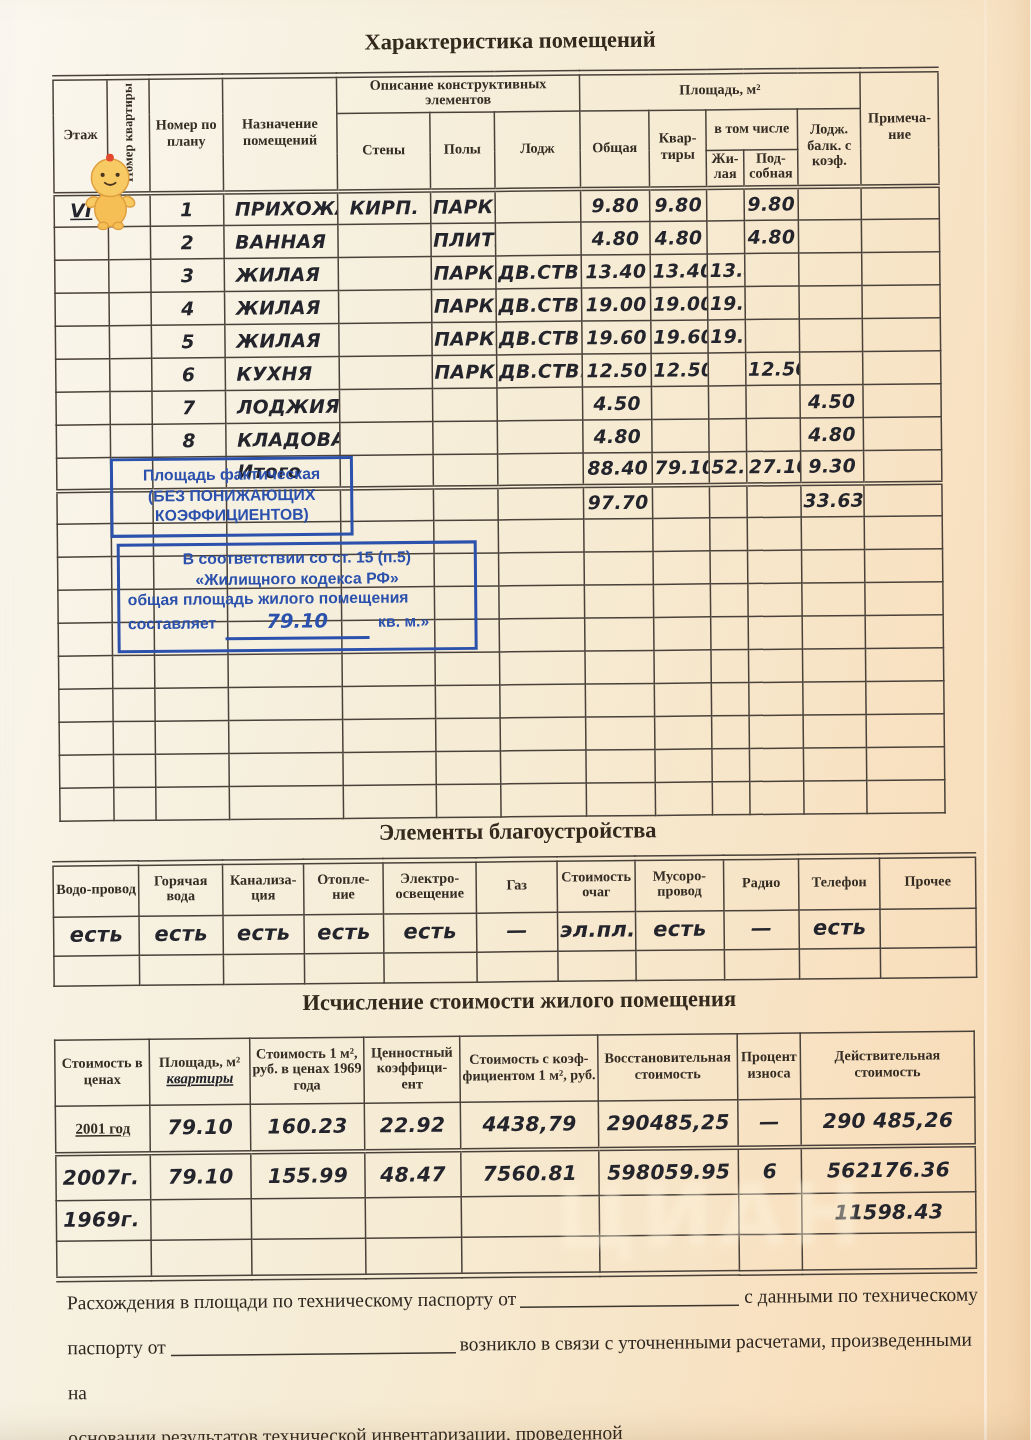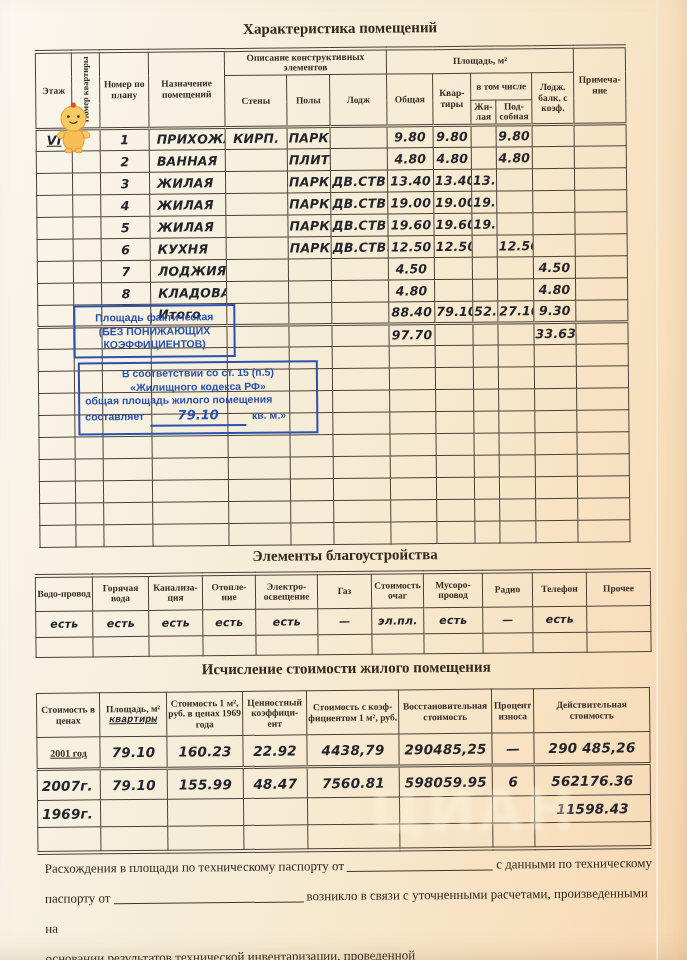--- a/index.html
+++ b/index.html
@@ -33,35 +33,35 @@
   .main tbody td{text-align:center;vertical-align:middle;}
   .main td.lft{text-align:left;padding-left:7px;}
   .main th.hb{border-bottom:3px double #4a423a;}
   .main tr.itogo td{border-bottom:3px double #4a423a;}
   .vert{display:inline-block;writing-mode:vertical-rl;transform:rotate(180deg);font-size:8.5px;line-height:1;}
 
   
   .amen{left:33px;top:571px;width:616px;border:1.5px solid #4a423a;border-top:4px double #4a423a;}
   .amen thead tr{height:35px;}
   .amen tr.vals{height:26px;}
-  .amen tr.vals td{text-align:center;font-size:11px;}
+  .amen tr.vals td{text-align:center;font-size:14px;}
   .amen tr.er2{height:20px;}
 
   
   .cost{left:33px;top:690px;width:614px;border:1.5px solid #4a423a;border-bottom:4px double #4a423a;}
   .cost thead tr{height:44px;}
   .cost tbody td{text-align:center;font-size:13.5px;}
   .cost tr.c2001{height:32px;}
   .cost tr.c2001 td{border-bottom:3px double #4a423a;}
   .cost tr.c2001 td:first-child{font-family:"Liberation Serif",serif;font-style:normal;font-size:10px;color:#352d24;letter-spacing:0;text-decoration:underline;}
   .cost tr.c2007{height:31px;}
   .cost tr.c1969{height:27px;}
   .cost tr.c2007 td:first-child,.cost tr.c1969 td:first-child{text-align:left;padding-left:4px;}
   .cost tr.er3{height:25px;}
-  .hwnote{display:inline-block;font-family:Liberation Mono, monospace;font-style:italic;font-weight:bold;
+  .hwnote{display:inline-block;font-family:Liberation Serif, serif;font-style:italic;font-weight:bold;
      font-size:10px;color:#23242c;text-decoration:underline;}
 
   
   .stamp{position:absolute;border:2.5px solid #2b51ad;color:#2b51ad;z-index:5;
      font-family:"Liberation Sans",sans-serif;font-weight:bold;font-size:10.5px;line-height:1.3;
      background:transparent;}
   .stamp1{left:74px;top:303px;width:154px;padding:4px 2px;text-align:center;}
   .stamp2{left:78px;top:360px;width:226px;padding:3px 5px 6px;}
   .stamp2 .c{text-align:center;}
   .hwb{font-family:"DejaVu Sans",sans-serif;font-style:italic;font-weight:bold;font-size:13px;color:#2b51ad;}

